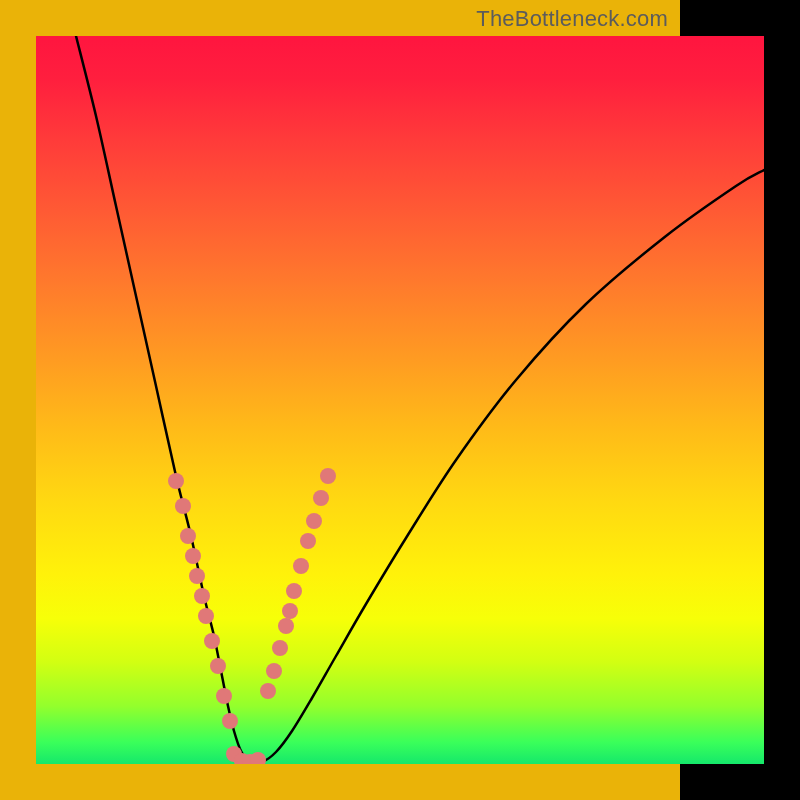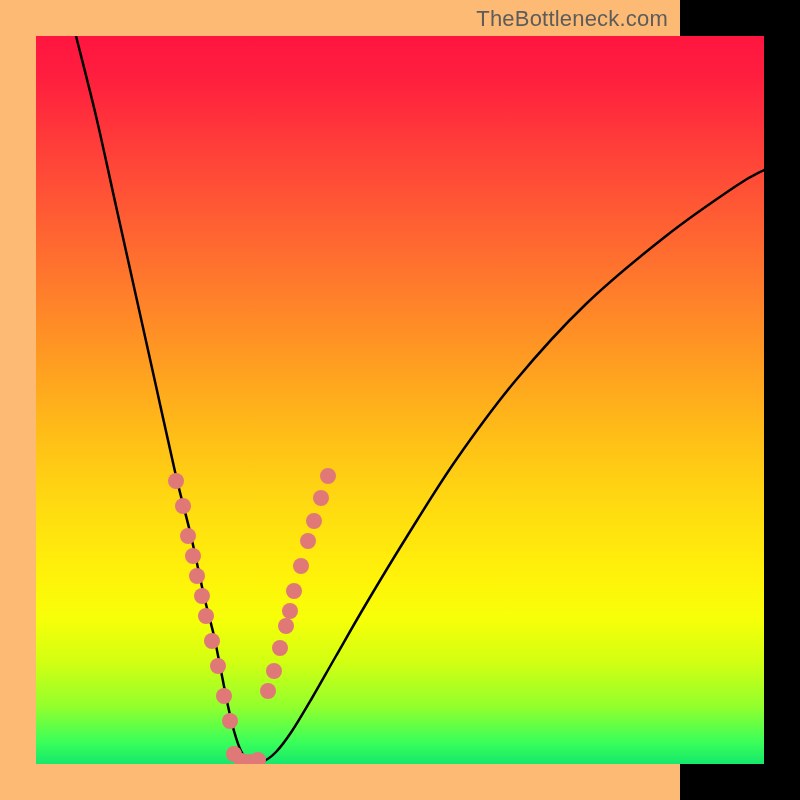--- a/index.html
+++ b/index.html
@@ -10,21 +10,21 @@
     overflow: hidden;
     background: #000;
     font-family: Arial, Helvetica, sans-serif;
   }
   .frame {
     position: absolute;
     left: 0;
     top: 0;
     width: 680px;
     height: 800px;
-    background: #fdba74;
+    background: #eab308;
   }
   .plot-area {
     position: absolute;
     left: 36px;
     top: 36px;
     width: 728px;
     height: 728px;
     
     background: linear-gradient(
       to bottom,

